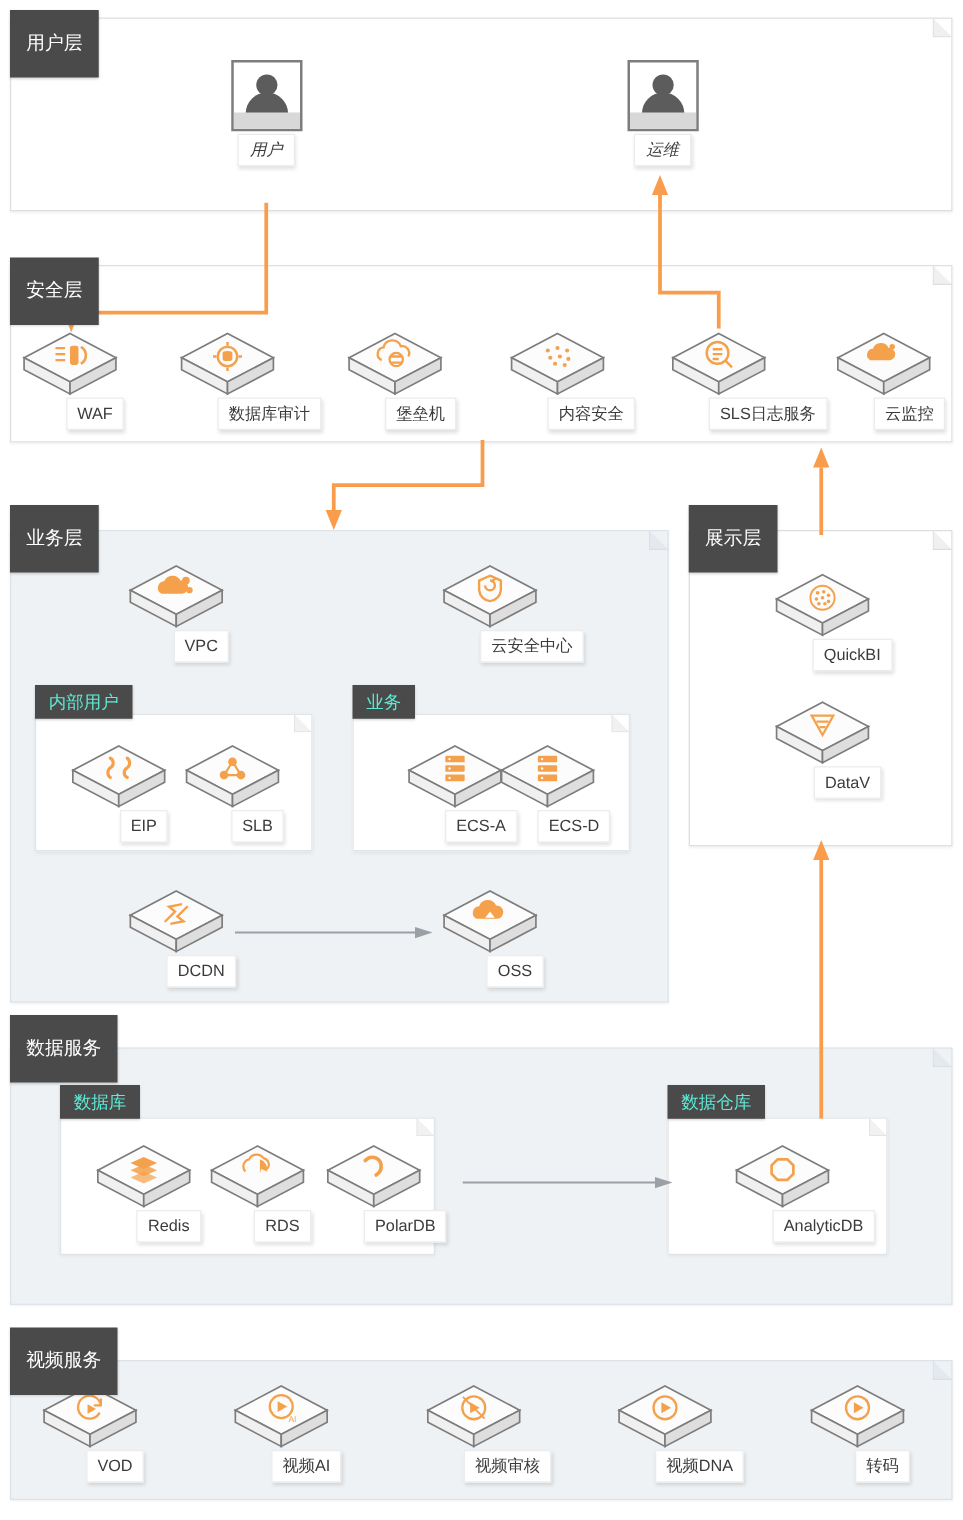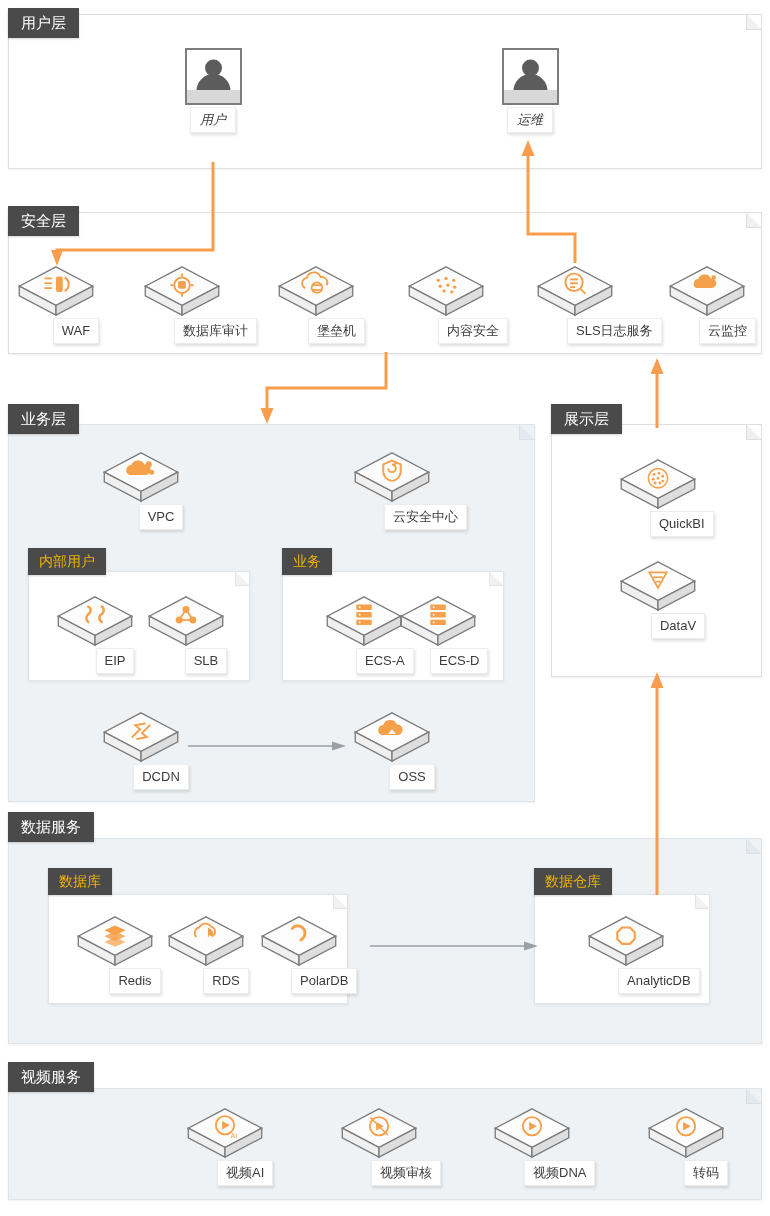--- a/index.html
+++ b/index.html
@@ -41,21 +41,21 @@
   }
   .layer.tinted::after { background: #e3e9ee; }
 
   .layer-title {
     position: absolute;
     background: #4a4a4a;
     color: #ffffff;
     font-size: 15px;
     line-height: 30px;
     height: 30px;
-    padding: 0 13px;
+    padding: 12px 13px;
     white-space: nowrap;
     z-index: 6;
     box-shadow: 0 1px 2px rgba(0,0,0,0.18);
   }
 
   
   .group {
     position: absolute;
     box-sizing: border-box;
     background: #ffffff;
@@ -68,21 +68,21 @@
     top: -1px; right: -1px;
     width: 14px; height: 14px;
     background: #f1f1f1;
     border-left: 1px solid #e2e5e8;
     border-bottom: 1px solid #e2e5e8;
     clip-path: polygon(0 0, 100% 100%, 0 100%);
   }
   .group-title {
     position: absolute;
     background: #4a4a4a;
-    color: #eab308;
+    color: #5eead4;
     font-size: 14px;
     line-height: 27px;
     height: 27px;
     padding: 0 11px;
     white-space: nowrap;
     z-index: 6;
     box-shadow: 0 1px 2px rgba(0,0,0,0.18);
   }
 
   
@@ -467,20 +467,31 @@
   <div class="node" style="left:578px; top:912px;">
     <svg class="cube" viewBox="0 0 96 60">
       <use href="#cube-shape"></use>
       <g transform="translate(48,24)" fill="none" stroke="#f5a04a" stroke-width="2.2">
         <path d="M-4 -8 H4 L9 -3 V4 L4 9 H-4 L-9 4 V-3 Z"></path>
       </g>
     </svg>
     <span class="nlabel">AnalyticDB</span>
   </div>
 
+  <div class="node" style="left:24px; top:1104px;">
+    <svg class="cube" viewBox="0 0 96 60">
+      <use href="#cube-shape"></use>
+      <g transform="translate(48,24)" fill="none" stroke="#f5a04a" stroke-width="1.9">
+        <path d="M9 -3 a9.5 9.5 0 1 0 -1 6"></path>
+        <path d="M9 -8 v5 h-5" stroke-linecap="round"></path>
+      </g>
+      <path transform="translate(48,24)" d="M-2 -4 L5 0 L-2 4 Z" fill="#f5a04a"></path>
+    </svg>
+    <span class="nlabel">VOD</span>
+  </div>
 
   <div class="node" style="left:177px; top:1104px;">
     <svg class="cube" viewBox="0 0 96 60">
       <use href="#cube-shape"></use>
       <g transform="translate(48,22)">
         <circle cx="0" cy="0" r="9.5" fill="none" stroke="#f5a04a" stroke-width="1.9"></circle>
         <path d="M-3 -4.5 L5 0 L-3 4.5 Z" fill="#f5a04a"></path>
       </g>
       <text x="54" y="35" font-size="7" fill="#f5a04a" font-family="Liberation Sans, sans-serif">AI</text>
     </svg>

